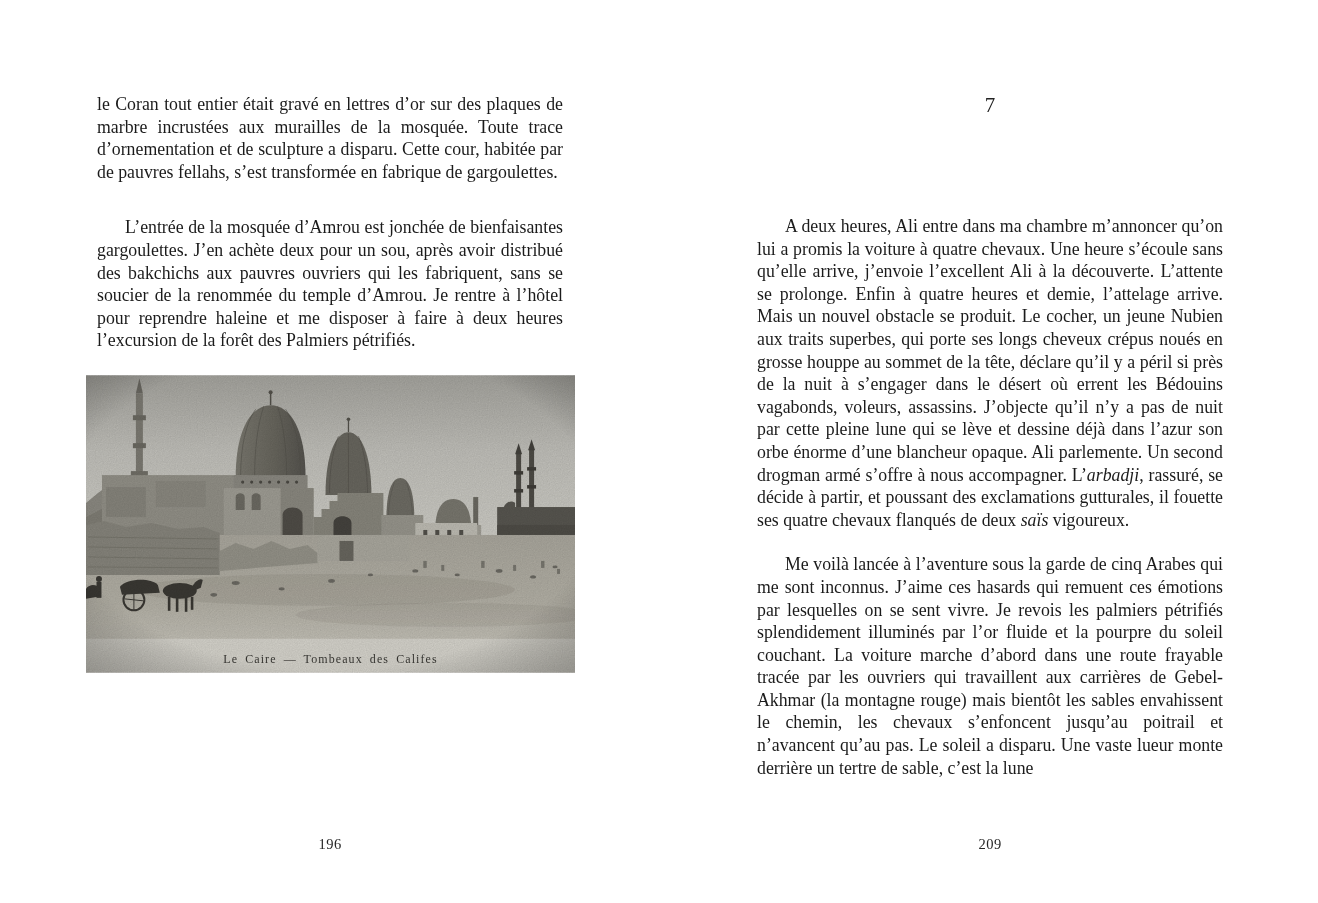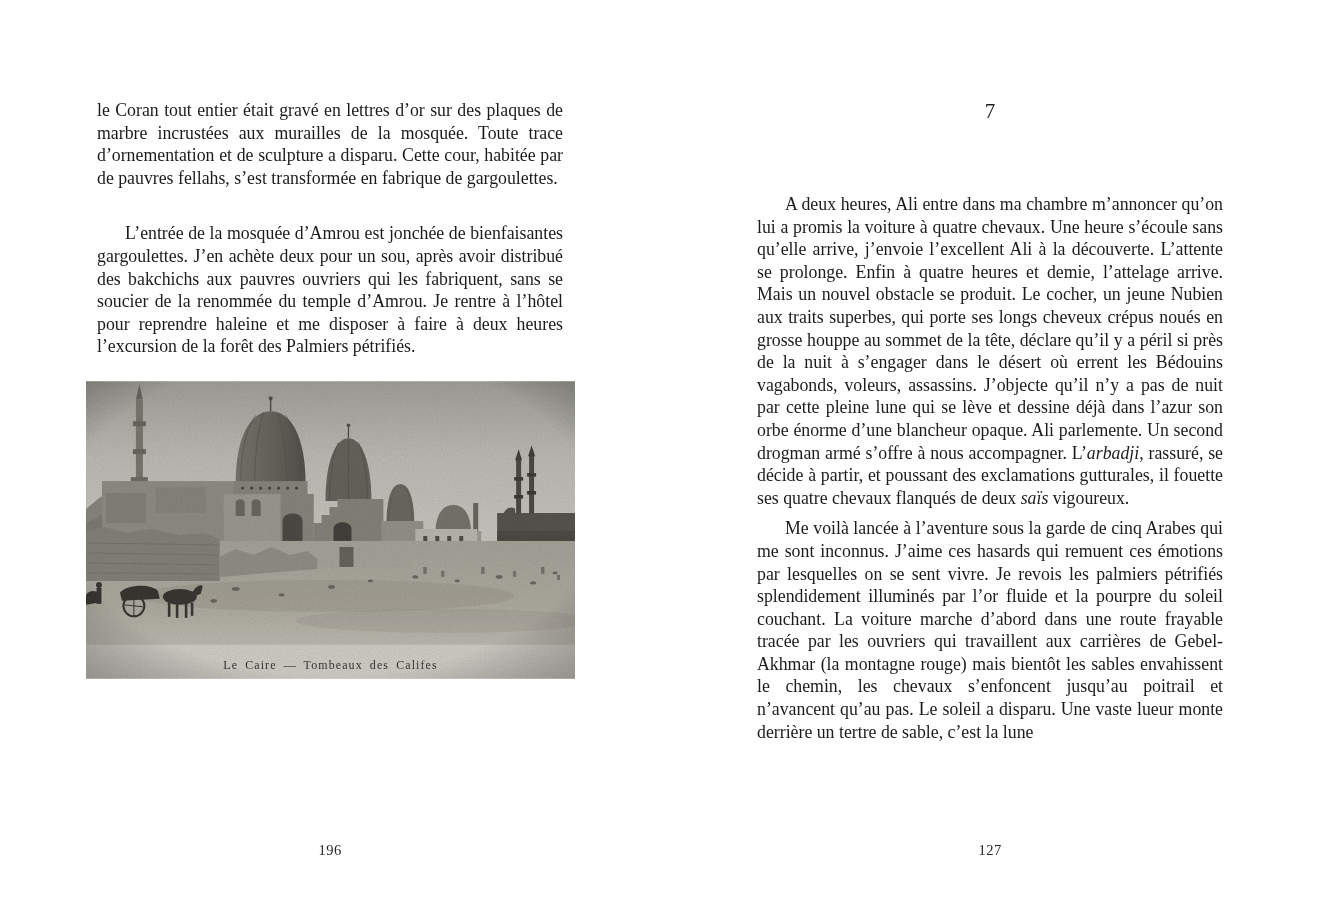--- a/index.html
+++ b/index.html
@@ -10,21 +10,21 @@
     width: 1318px;
     height: 903px;
     background: #ffffff;
     font-family: "Liberation Serif", serif;
     color: #1b1b1b;
     position: relative;
     overflow: hidden;
   }
   .page {
     position: absolute;
-    top: 6px;
+    top: 0;
     height: 798px;
     box-sizing: border-box;
   }
   .page.left  { left: 97px;  width: 466px; padding-top: 93px; }
   .page.right { left: 757px; width: 466px; padding-top: 92px; }
 
   .body-text {
     font-size: 17.8px;
     line-height: 22.6px;
     text-align: justify;
@@ -33,22 +33,22 @@
   }
   .body-text.indent { text-indent: 28px; }
   .page.left .body-text + .body-text { margin-top: 33px; }
 
   .chapter-number {
     text-align: center;
     font-size: 21px;
     line-height: 26px;
     color: #222;
   }
-  .page.right .body-text.first { margin-top: 69px; }
-  .page.right .body-text + .body-text { margin-top: 8px; }
+  .page.right .body-text.first { margin-top: 97px; }
+  .page.right .body-text + .body-text { margin-top: 22px; }
 
   .photo {
     width: 489px;
     margin: 23px 0 0 -11px;
   }
   .photo svg { display: block; width: 489px; height: 298px; }
 
   .photo-caption-text {
     font-family: "Liberation Serif", serif;
     font-size: 12px;
@@ -257,14 +257,14 @@
     </svg>
   </figure>
 
   <div class="page-number">196</div>
 </section>
 
 <section class="page right">
   <div class="chapter-number">7</div>
   <p class="body-text indent first"><span>A deux heures, Ali entre dans ma chambre m’annoncer qu’on lui a promis la voiture à quatre chevaux. Une heure s’écoule sans qu’elle arrive, j’envoie l’excellent Ali à la découverte. L’attente se prolonge. Enfin à quatre heures et demie, l’attelage arrive. Mais un nouvel obstacle se produit. Le cocher, un jeune Nubien aux traits superbes, qui porte ses longs cheveux crépus noués en grosse houppe au sommet de la tête, déclare qu’il y a péril si près de la nuit à s’engager dans le désert où errent les Bédouins vagabonds, voleurs, assassins. J’objecte qu’il n’y a pas de nuit par cette pleine lune qui se lève et dessine déjà dans l’azur son orbe énorme d’une blancheur opaque. Ali parlemente. Un second drogman armé s’offre à nous accompagner. L’</span><i>arbadji</i><span>, rassuré, se décide à partir, et poussant des exclamations gutturales, il fouette ses quatre chevaux flanqués de deux </span><i>saïs</i><span> vigoureux.</span></p>
   <p class="body-text indent">Me voilà lancée à l’aventure sous la garde de cinq Arabes qui me sont inconnus. J’aime ces hasards qui remuent ces émotions par lesquelles on se sent vivre. Je revois les palmiers pétrifiés splendidement illuminés par l’or fluide et la pourpre du soleil couchant. La voiture marche d’abord dans une route frayable tracée par les ouvriers qui travaillent aux carrières de Gebel-Akhmar (la montagne rouge) mais bientôt les sables envahissent le chemin, les chevaux s’enfoncent jusqu’au poitrail et n’avancent qu’au pas. Le soleil a disparu. Une vaste lueur monte derrière un tertre de sable, c’est la lune</p>
-  <div class="page-number">127</div>
+  <div class="page-number">209</div>
 </section>
 
 </body></html>

